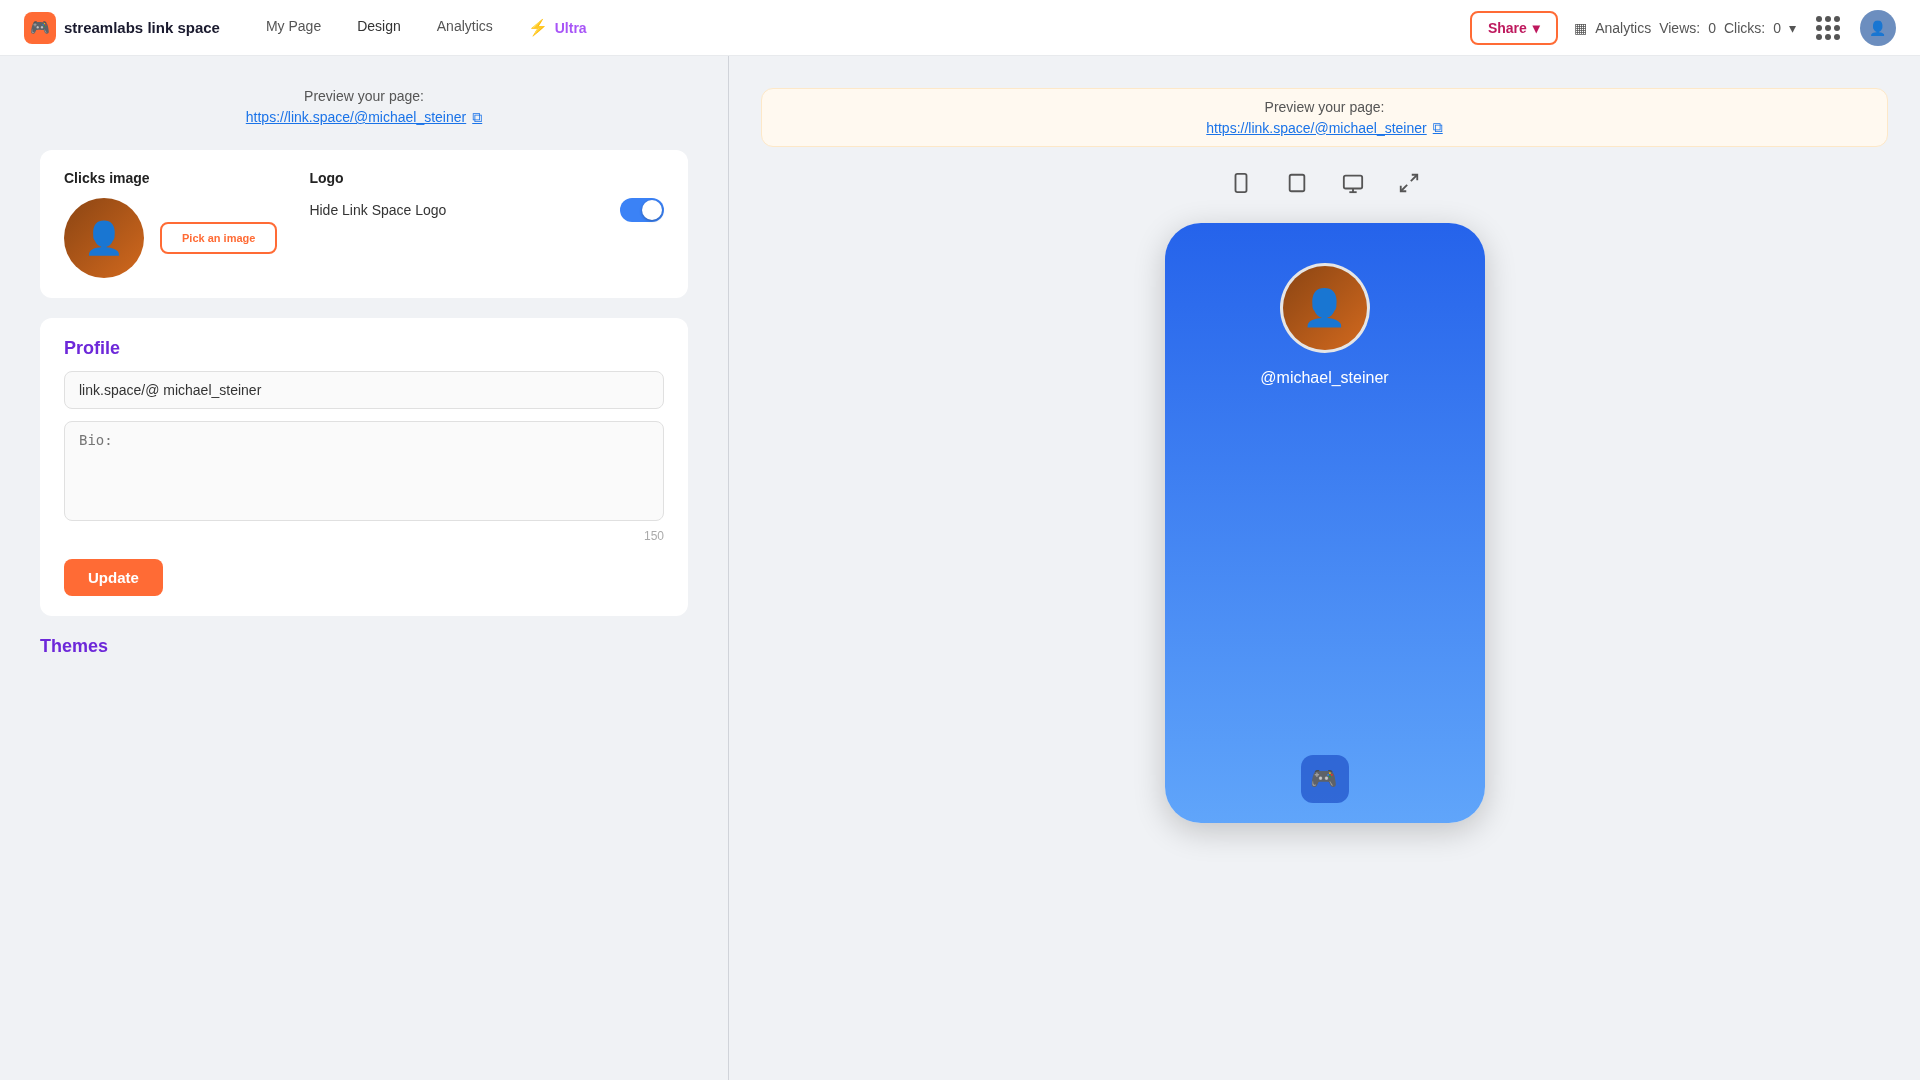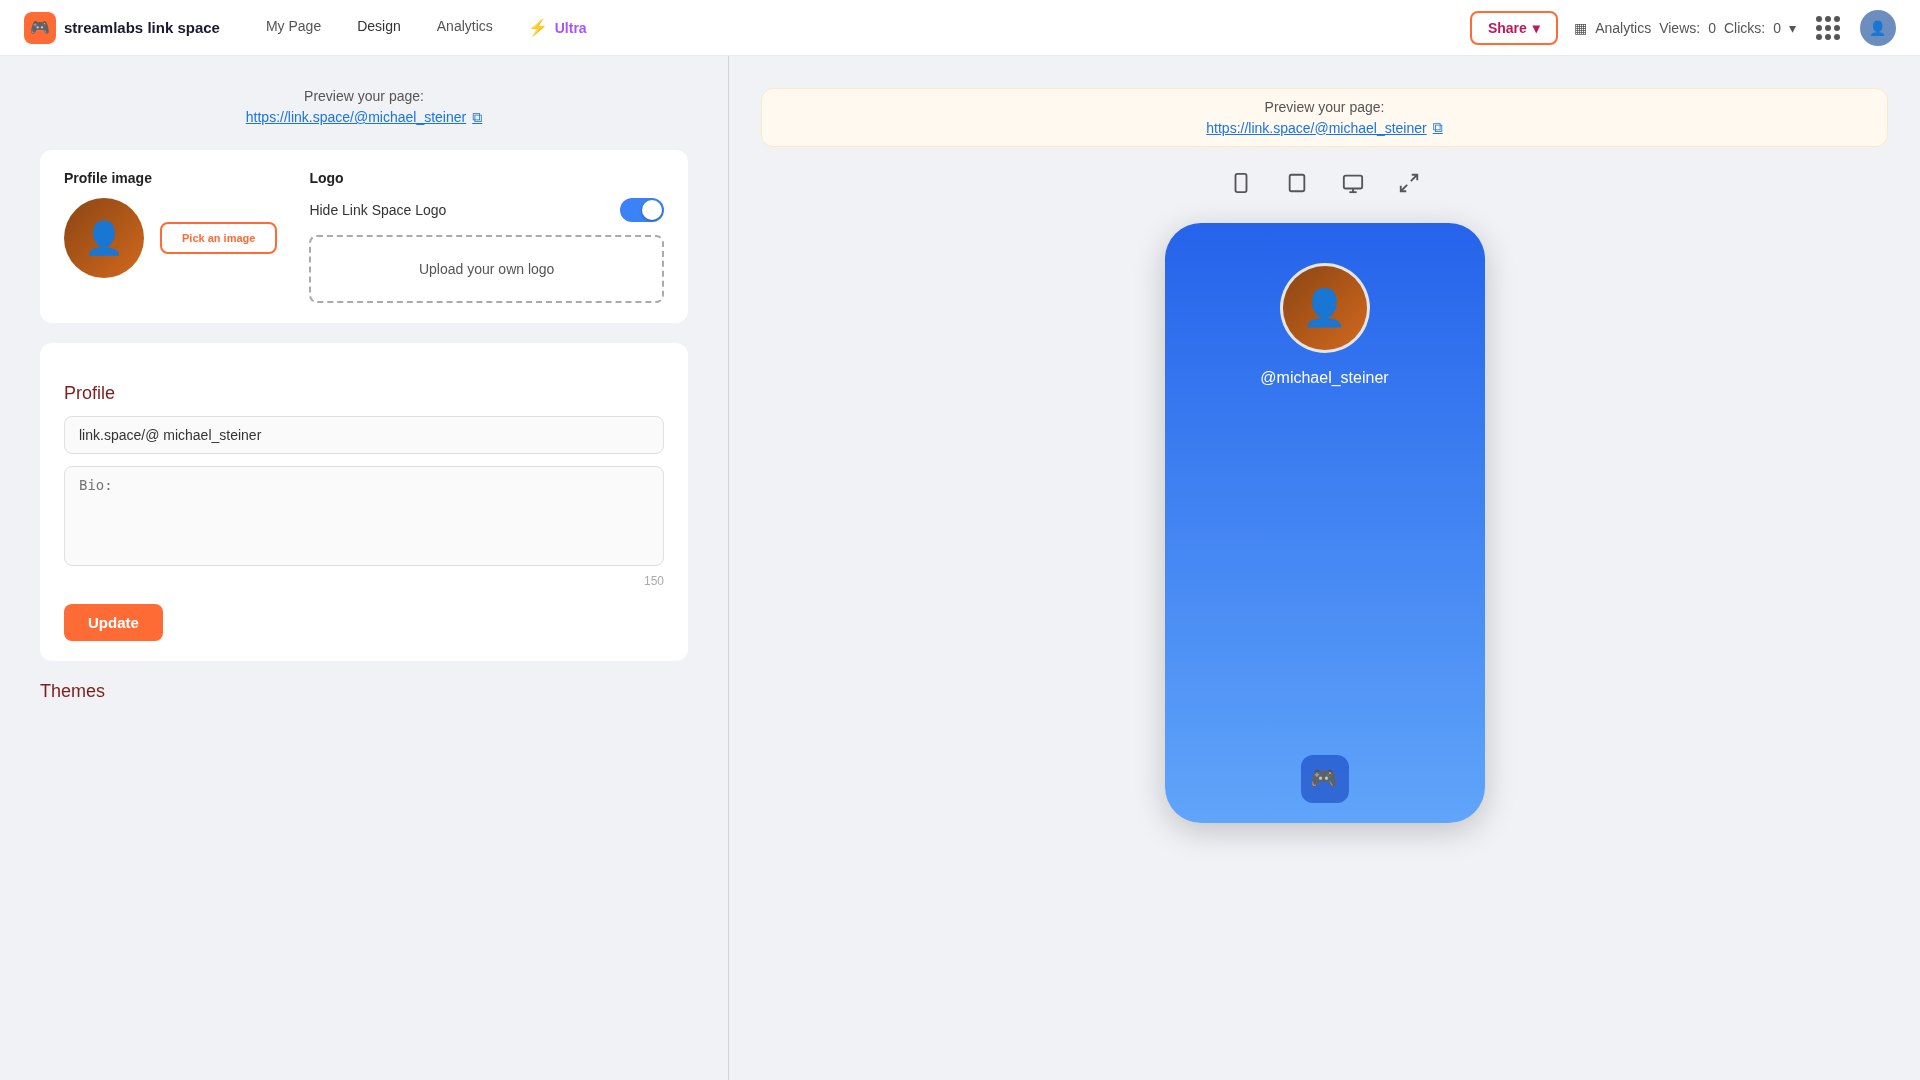--- a/index.html
+++ b/index.html
@@ -78,21 +78,21 @@
       position: absolute; bottom: 20px;
       width: 48px; height: 48px; background: rgba(30, 80, 200, 0.7); border-radius: 12px;
       display: flex; align-items: center; justify-content: center;
     }
 
     
     .preview-url-section { text-align: center; margin-bottom: 24px; }
     .preview-label { font-size: 14px; color: #555; margin-bottom: 4px; }
     .preview-link { font-size: 14px; color: #1a73e8; text-decoration: underline; cursor: pointer; display: inline-flex; align-items: center; gap: 6px; }
 
-    .section-title { font-size: 18px; font-weight: 400; color: #7f1d1d; margin-bottom: 12px; margin-top: 20px; }
+    .section-title { font-size: 18px; font-weight: 700; color: #6d28d9; margin-bottom: 12px; }
 
     
     .profile-logo-row {
       background: #fff; border-radius: 12px; padding: 20px 24px;
       display: flex; gap: 32px; margin-bottom: 20px;
     }
     .profile-image-section { display: flex; flex-direction: column; }
     .section-label { font-size: 14px; font-weight: 600; color: #222; margin-bottom: 12px; }
     .profile-image-row { display: flex; align-items: center; gap: 16px; }
     .profile-img-circle {
@@ -226,34 +226,33 @@
       <div class="preview-label">Preview your page:</div>
       <a class="preview-link">
         <span>https://link.space/@michael_steiner</span>
         <span>⧉</span>
       </a>
     </div>
 
     <div class="profile-logo-row">
 
       <div class="profile-image-section">
-        <div class="section-label">Profile image</div>
+        <div class="section-label">Clicks image</div>
         <div class="profile-image-row">
           <div class="profile-img-circle">👤</div>
           <button class="pick-image-btn">Pick an image</button>
         </div>
       </div>
 
       <div class="logo-section">
         <div class="section-label">Logo</div>
         <div class="hide-logo-row">
           <span class="hide-logo-label">Hide Link Space Logo</span>
           <div class="toggle"></div>
         </div>
-        <button class="upload-logo-btn">Upload your own logo</button>
       </div>
     </div>
 
     <div class="profile-section">
       <div class="section-title">Profile</div>
       <div style="display:flex; align-items:center;">
         <input class="username-input" type="text" value="link.space/@ michael_steiner" style="">
       </div>
       <textarea class="bio-input" placeholder="Bio:" style=""></textarea>
       <div class="char-count">150</div>

